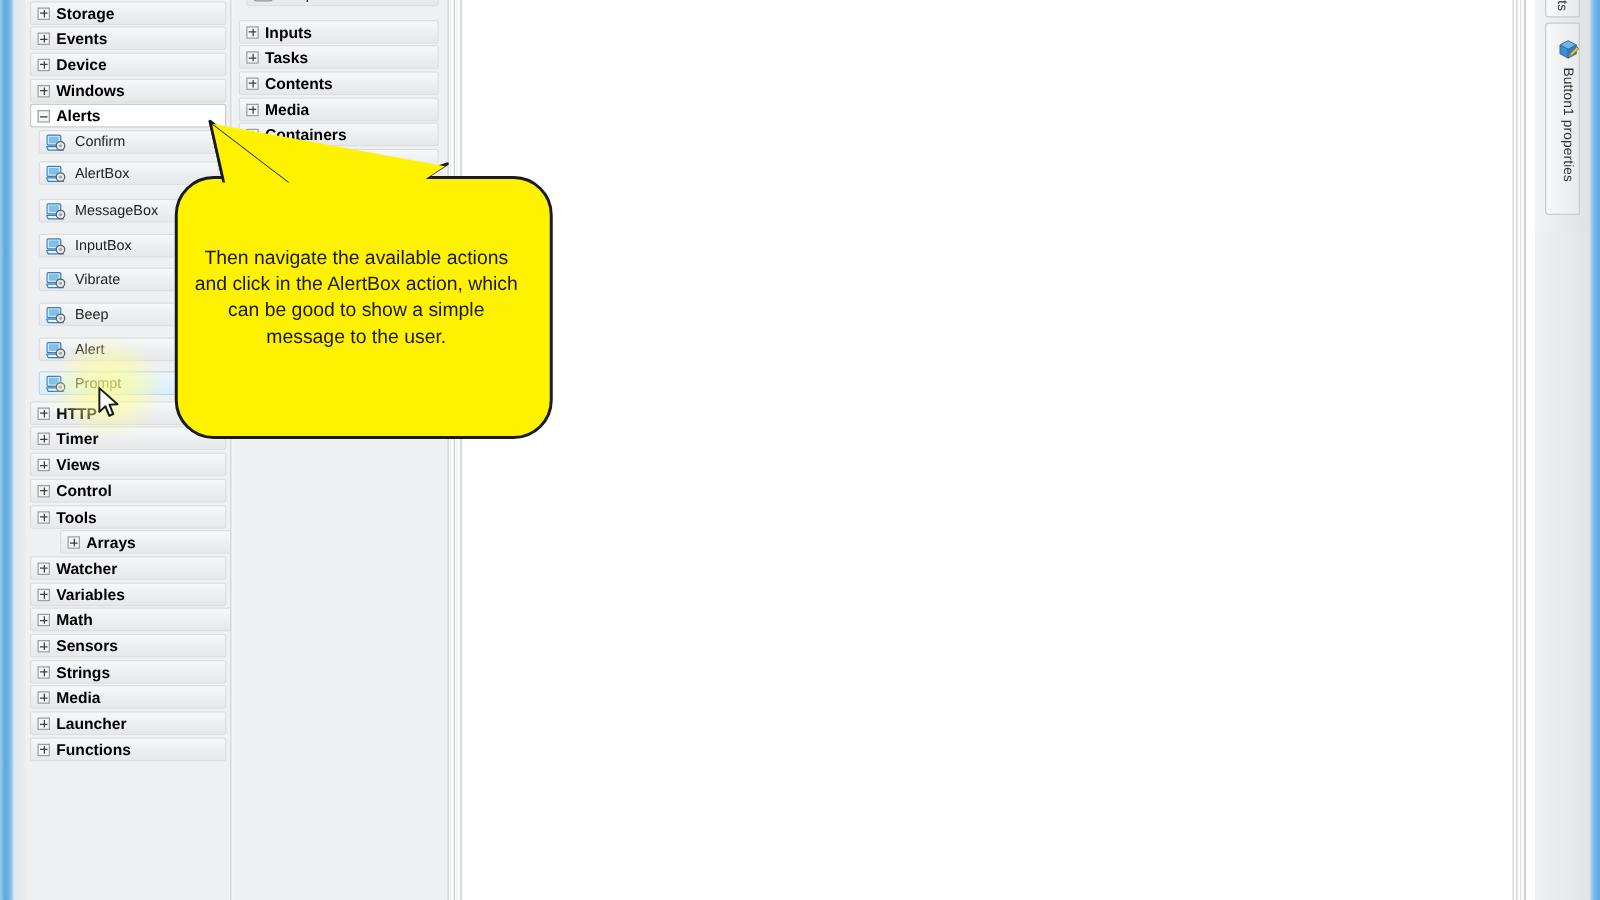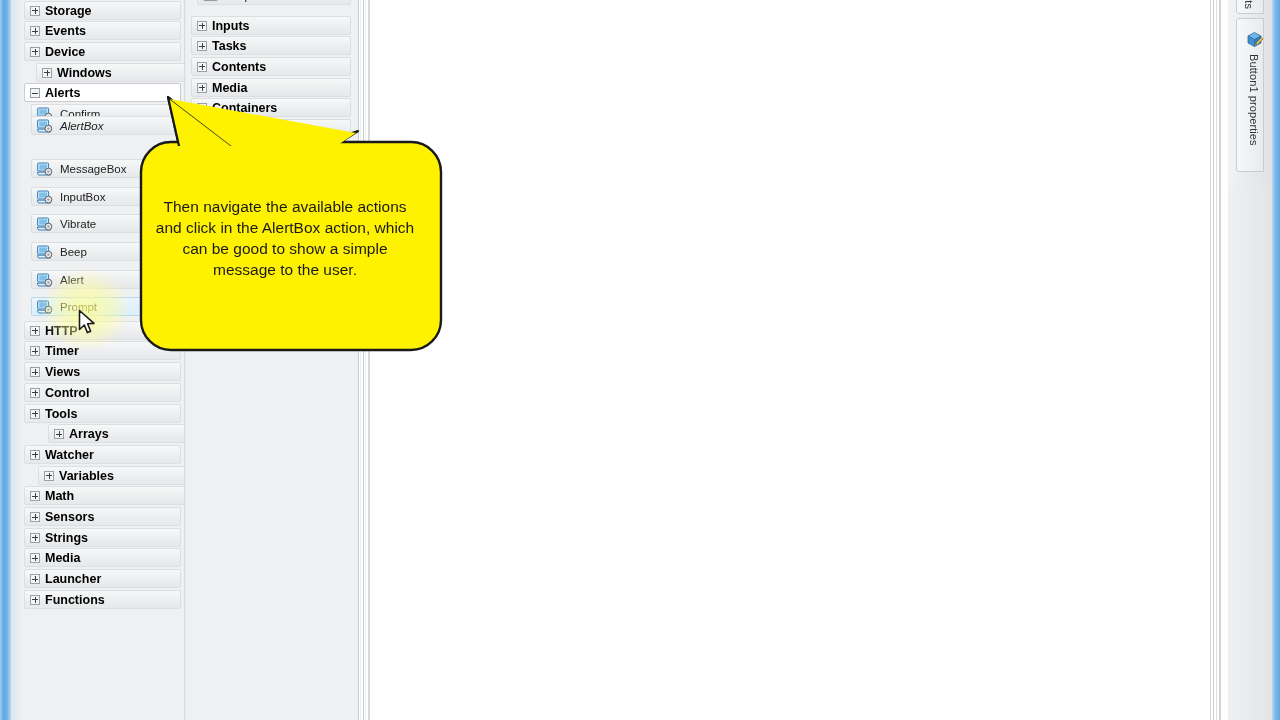--- a/index.html
+++ b/index.html
@@ -144,39 +144,39 @@
       <span class="glabel">Storage</span>
     </div>
     <div class="row group" style="left: 3px; top: 21.2px; width: 157px;">
       <span class="plusbox plus"></span>
       <span class="glabel">Events</span>
     </div>
     <div class="row group" style="left: 3px; top: 41.9px; width: 157px;">
       <span class="plusbox plus"></span>
       <span class="glabel">Device</span>
     </div>
-    <div class="row group" style="left: 3px; top: 62.6px; width: 157px; margin-left: 12px;">
+    <div class="row group" style="left: 3px; top: 62.6px; width: 157px;">
       <span class="plusbox plus"></span>
       <span class="glabel">Windows</span>
     </div>
     <div class="row group selected" style="left: 3px; top: 83.3px; width: 157px;">
       <span class="plusbox"></span>
       <span class="glabel">Alerts</span>
     </div>
     <div class="row leaf" style="left: 10px; top: 104px; width: 144px;">
       <span class="leaficon"><svg viewBox="0 0 16 15" width="16" height="15">
           <rect x="0.6" y="1" width="11" height="8" rx="1" fill="#cfe7fa" stroke="#3a7fb8" stroke-width="1"></rect>
           <rect x="2.2" y="2.4" width="7.8" height="5.2" fill="#7fc0ea"></rect>
           <path d="M0 10.2 L12 10.2 L13.6 13 L1.6 13 Z" fill="#e9f3fb" stroke="#3a7fb8" stroke-width="1"></path>
           <circle cx="11.4" cy="9.6" r="3.4" fill="#e6e7e9" stroke="#5c6166" stroke-width="1"></circle>
           <circle cx="11.4" cy="9.6" r="1.2" fill="#9ea3a8"></circle>
         </svg></span>
       <span class="llabel">Confirm</span>
     </div>
-    <div class="row leaf" style="left: 10px; top: 116px; width: 144px; font-style: italic;">
+    <div class="row leaf" style="left: 10px; top: 129px; width: 144px;">
       <span class="leaficon"><svg viewBox="0 0 16 15" width="16" height="15">
           <rect x="0.6" y="1" width="11" height="8" rx="1" fill="#cfe7fa" stroke="#3a7fb8" stroke-width="1"></rect>
           <rect x="2.2" y="2.4" width="7.8" height="5.2" fill="#7fc0ea"></rect>
           <path d="M0 10.2 L12 10.2 L13.6 13 L1.6 13 Z" fill="#e9f3fb" stroke="#3a7fb8" stroke-width="1"></path>
           <circle cx="11.4" cy="9.6" r="3.4" fill="#e6e7e9" stroke="#5c6166" stroke-width="1"></circle>
           <circle cx="11.4" cy="9.6" r="1.2" fill="#9ea3a8"></circle>
         </svg></span>
       <span class="llabel">AlertBox</span>
     </div>
     <div class="row leaf" style="left: 10px; top: 159.2px; width: 144px;">
@@ -260,21 +260,21 @@
       <span class="glabel">Tools</span>
     </div>
     <div class="row group" style="left: 3px; top: 424.2px; width: 157px; margin-left: 24px;">
       <span class="plusbox plus"></span>
       <span class="glabel">Arrays</span>
     </div>
     <div class="row group" style="left: 3px; top: 444.9px; width: 157px;">
       <span class="plusbox plus"></span>
       <span class="glabel">Watcher</span>
     </div>
-    <div class="row group" style="left: 3px; top: 465.6px; width: 157px; margin-left: 14px;">
+    <div class="row group" style="left: 3px; top: 465.6px; width: 157px;">
       <span class="plusbox plus"></span>
       <span class="glabel">Variables</span>
     </div>
     <div class="row group" style="left: 3px; top: 486.3px; width: 162px;">
       <span class="plusbox plus"></span>
       <span class="glabel">Math</span>
     </div>
     <div class="row group" style="left: 3px; top: 507px; width: 157px; text-align: center;">
       <span class="plusbox plus"></span>
       <span class="glabel">Sensors</span>

